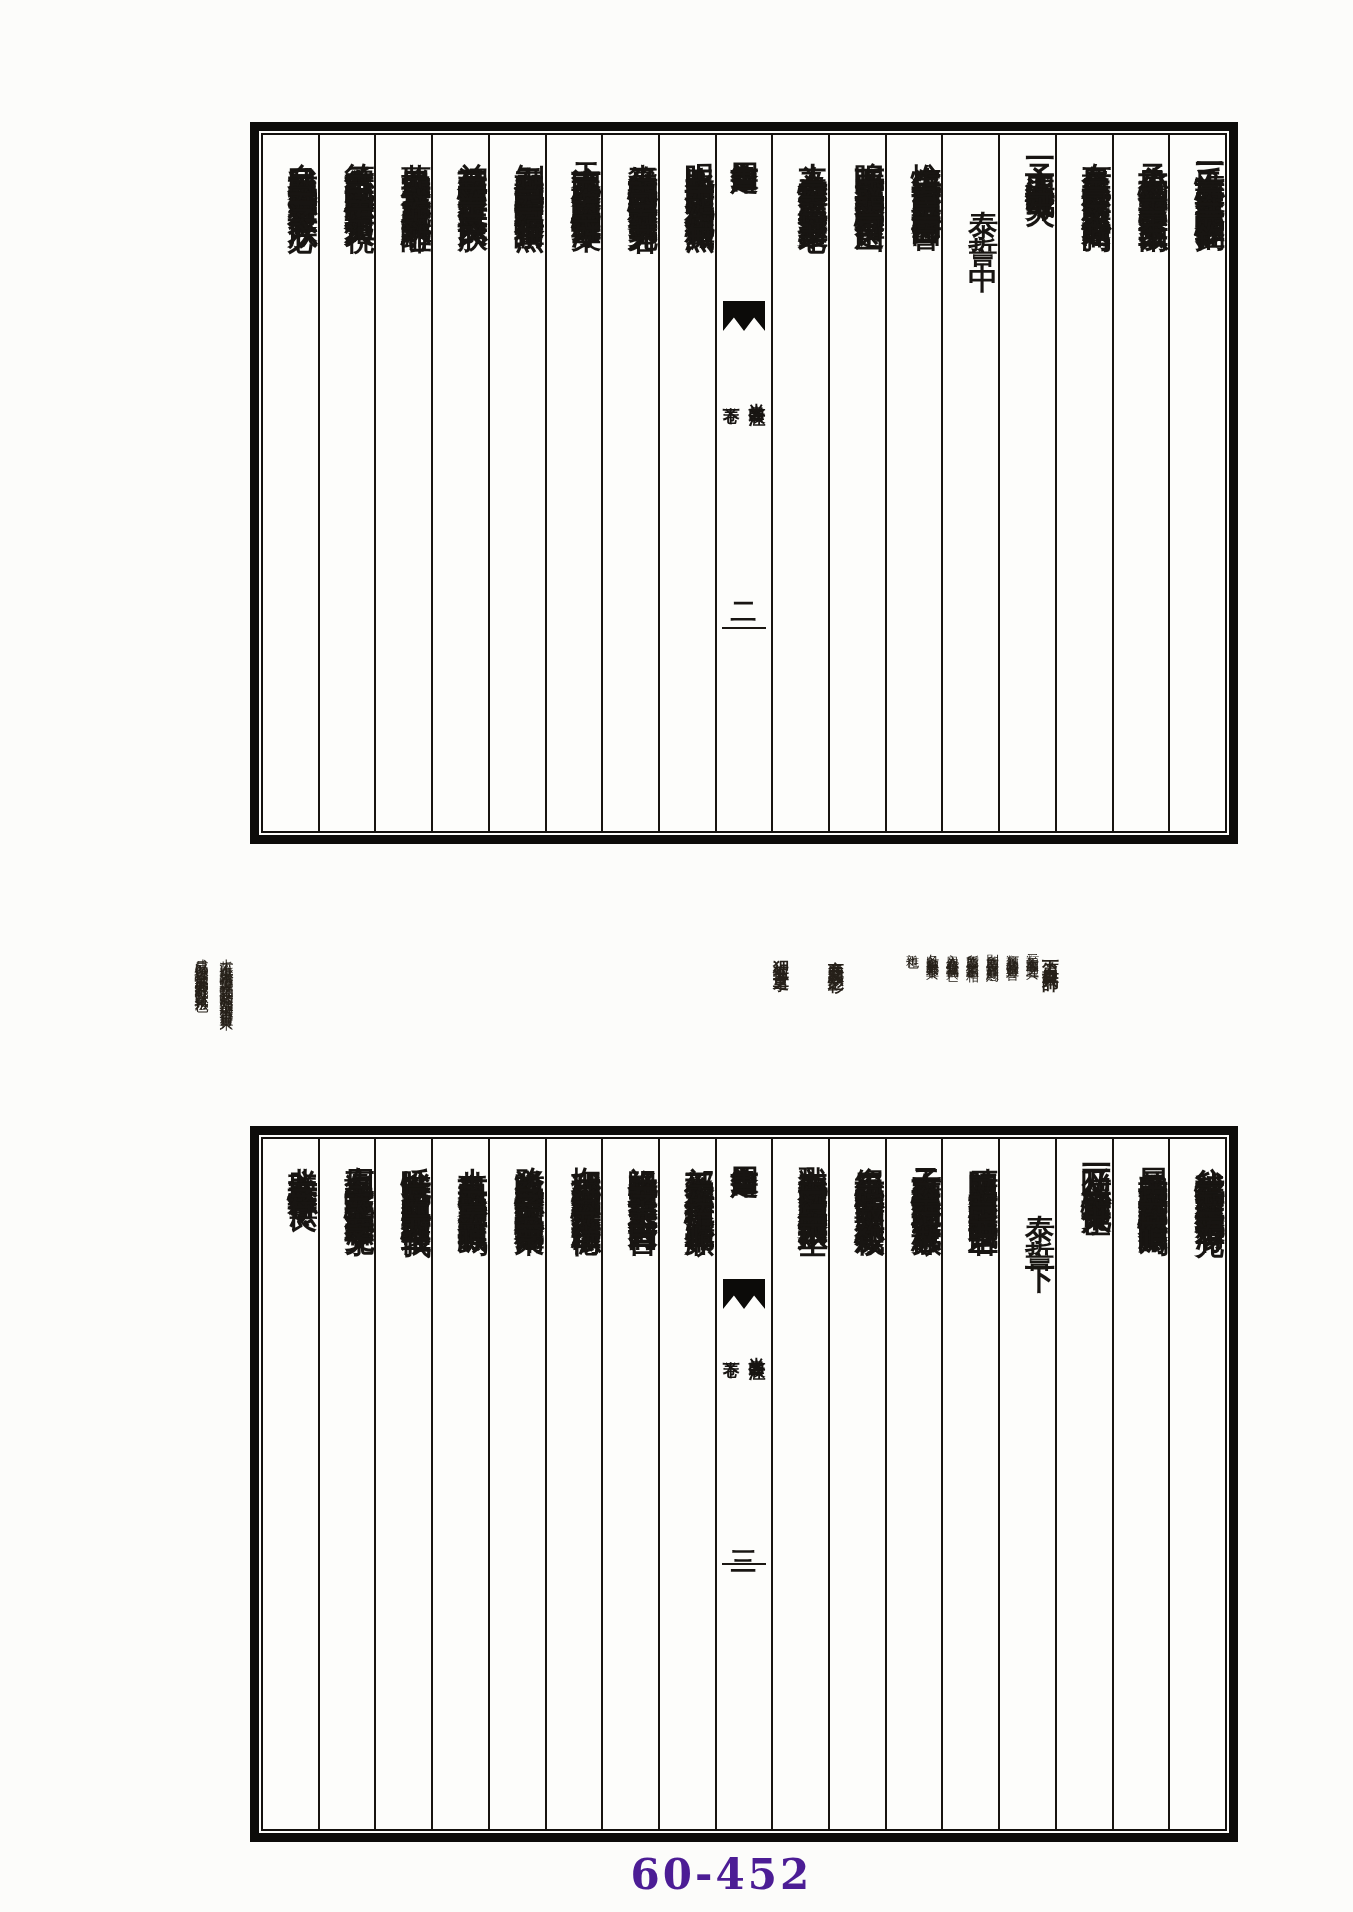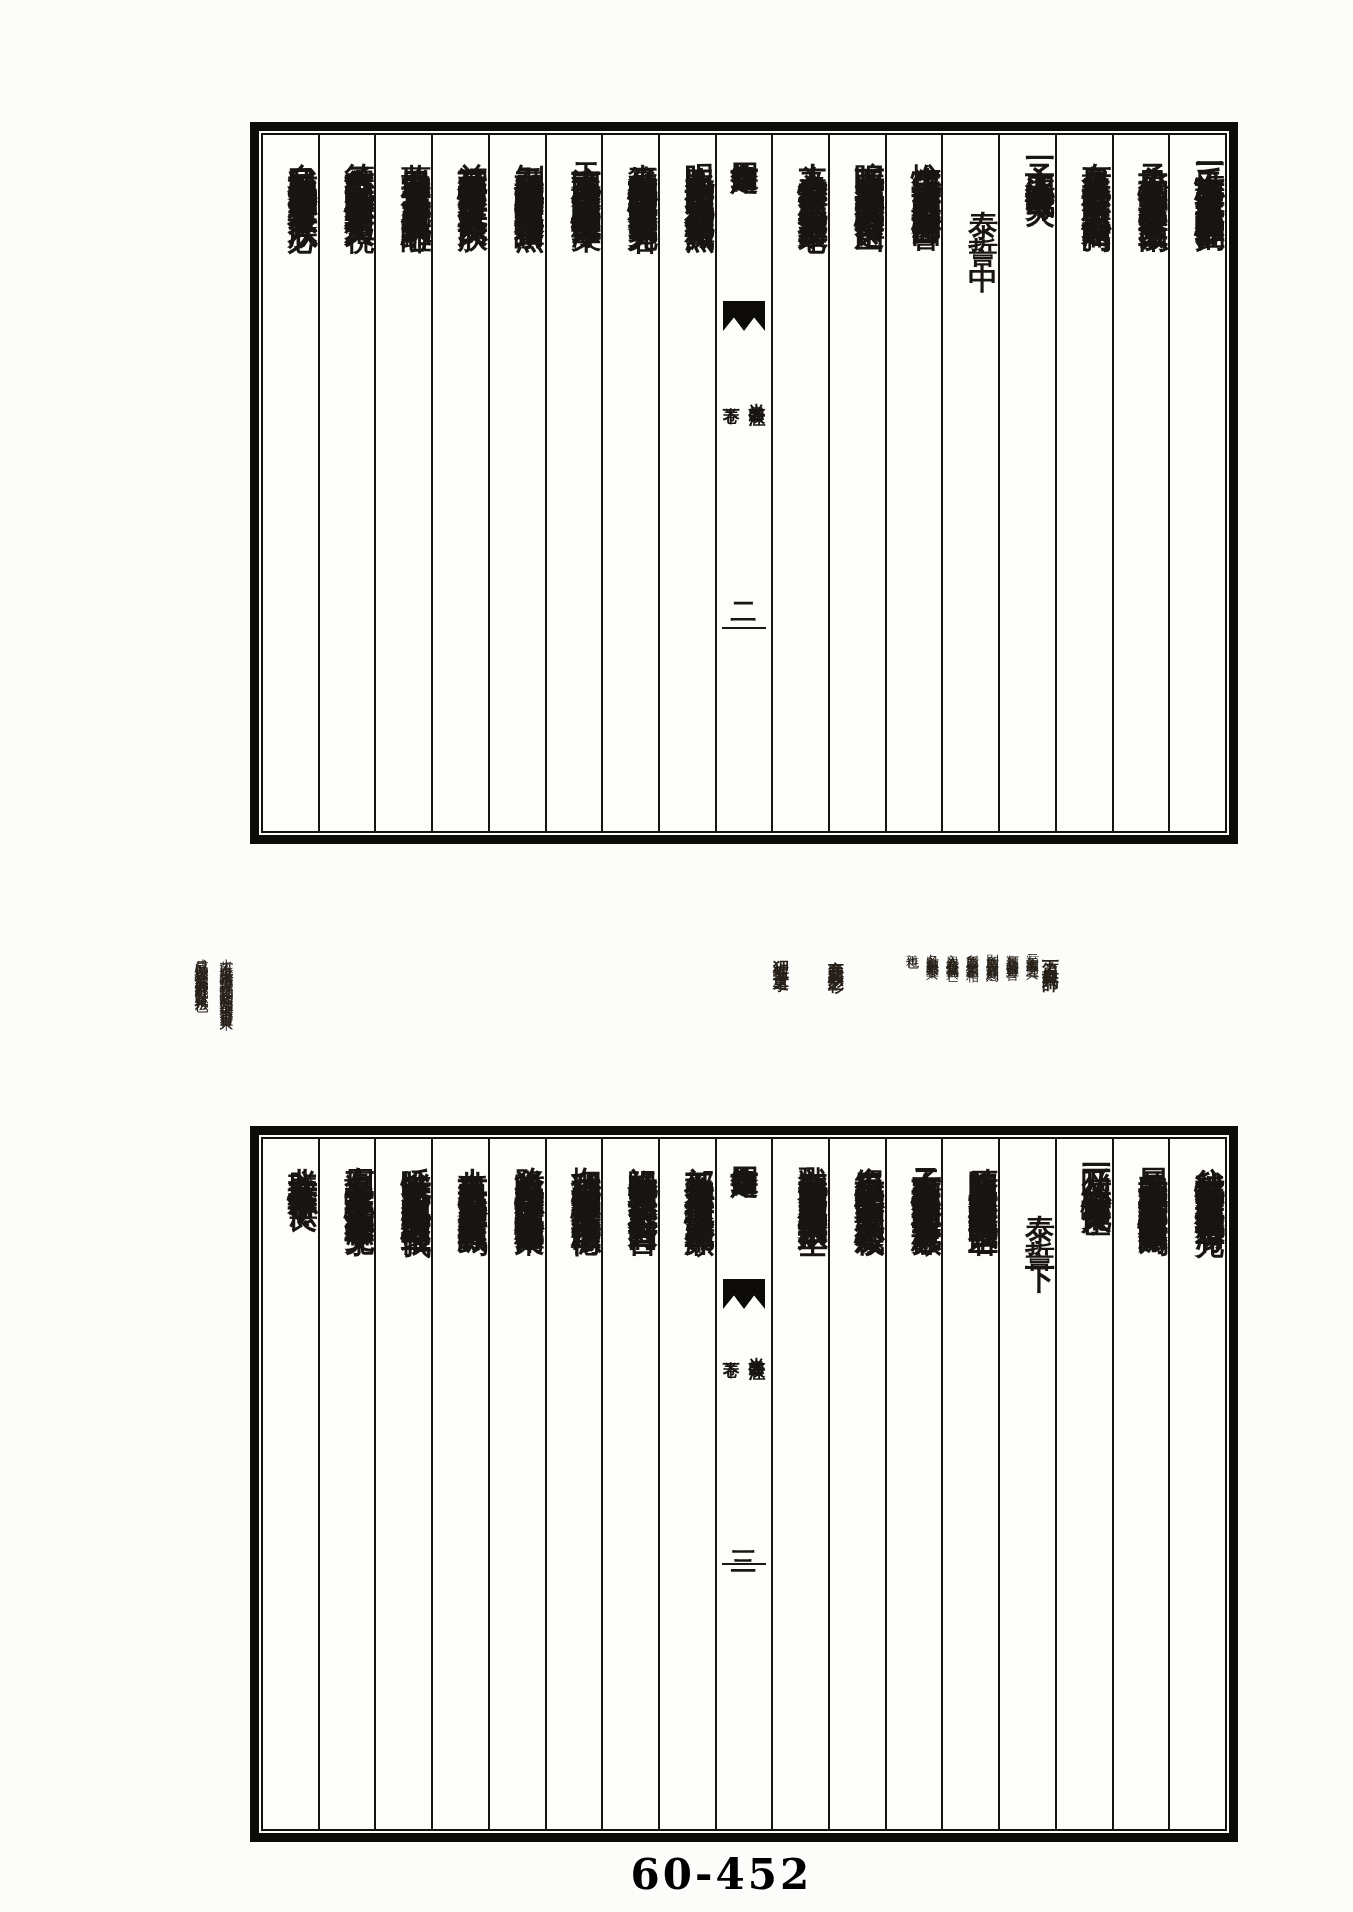--- a/index.html
+++ b/index.html
@@ -95,21 +95,21 @@
   }
   .ann-type-cluster{left:899px;top:944px;height:180px;width:140px;}
   .ann-type-cluster .acol{width:20px;font-size:13px;letter-spacing:1.5px;}
   .ann-left-margin{left:184px;top:948px;height:560px;width:50px;}
   .ann-left-margin .acol{width:25px;font-size:14px;letter-spacing:1.8px;}
 
   
   .catalog-number{
     position:absolute;left:676px;top:1850px;transform:translateX(-25%);
     font-size:42px;font-weight:700;letter-spacing:3px;
-    font-family:"DejaVu Serif", serif;color:#000000;
+    font-family:"DejaVu Serif", serif;color:#4c1d95;
   }
 </style>
 </head>
 <body>
 
 <div class="sheet">
 
   <section class="block block-top">
     <div class="block-inner">
         <div class="col">三千惟一心商罪貫盈天命誅之予弗順天厥罪惟鈞</div>

